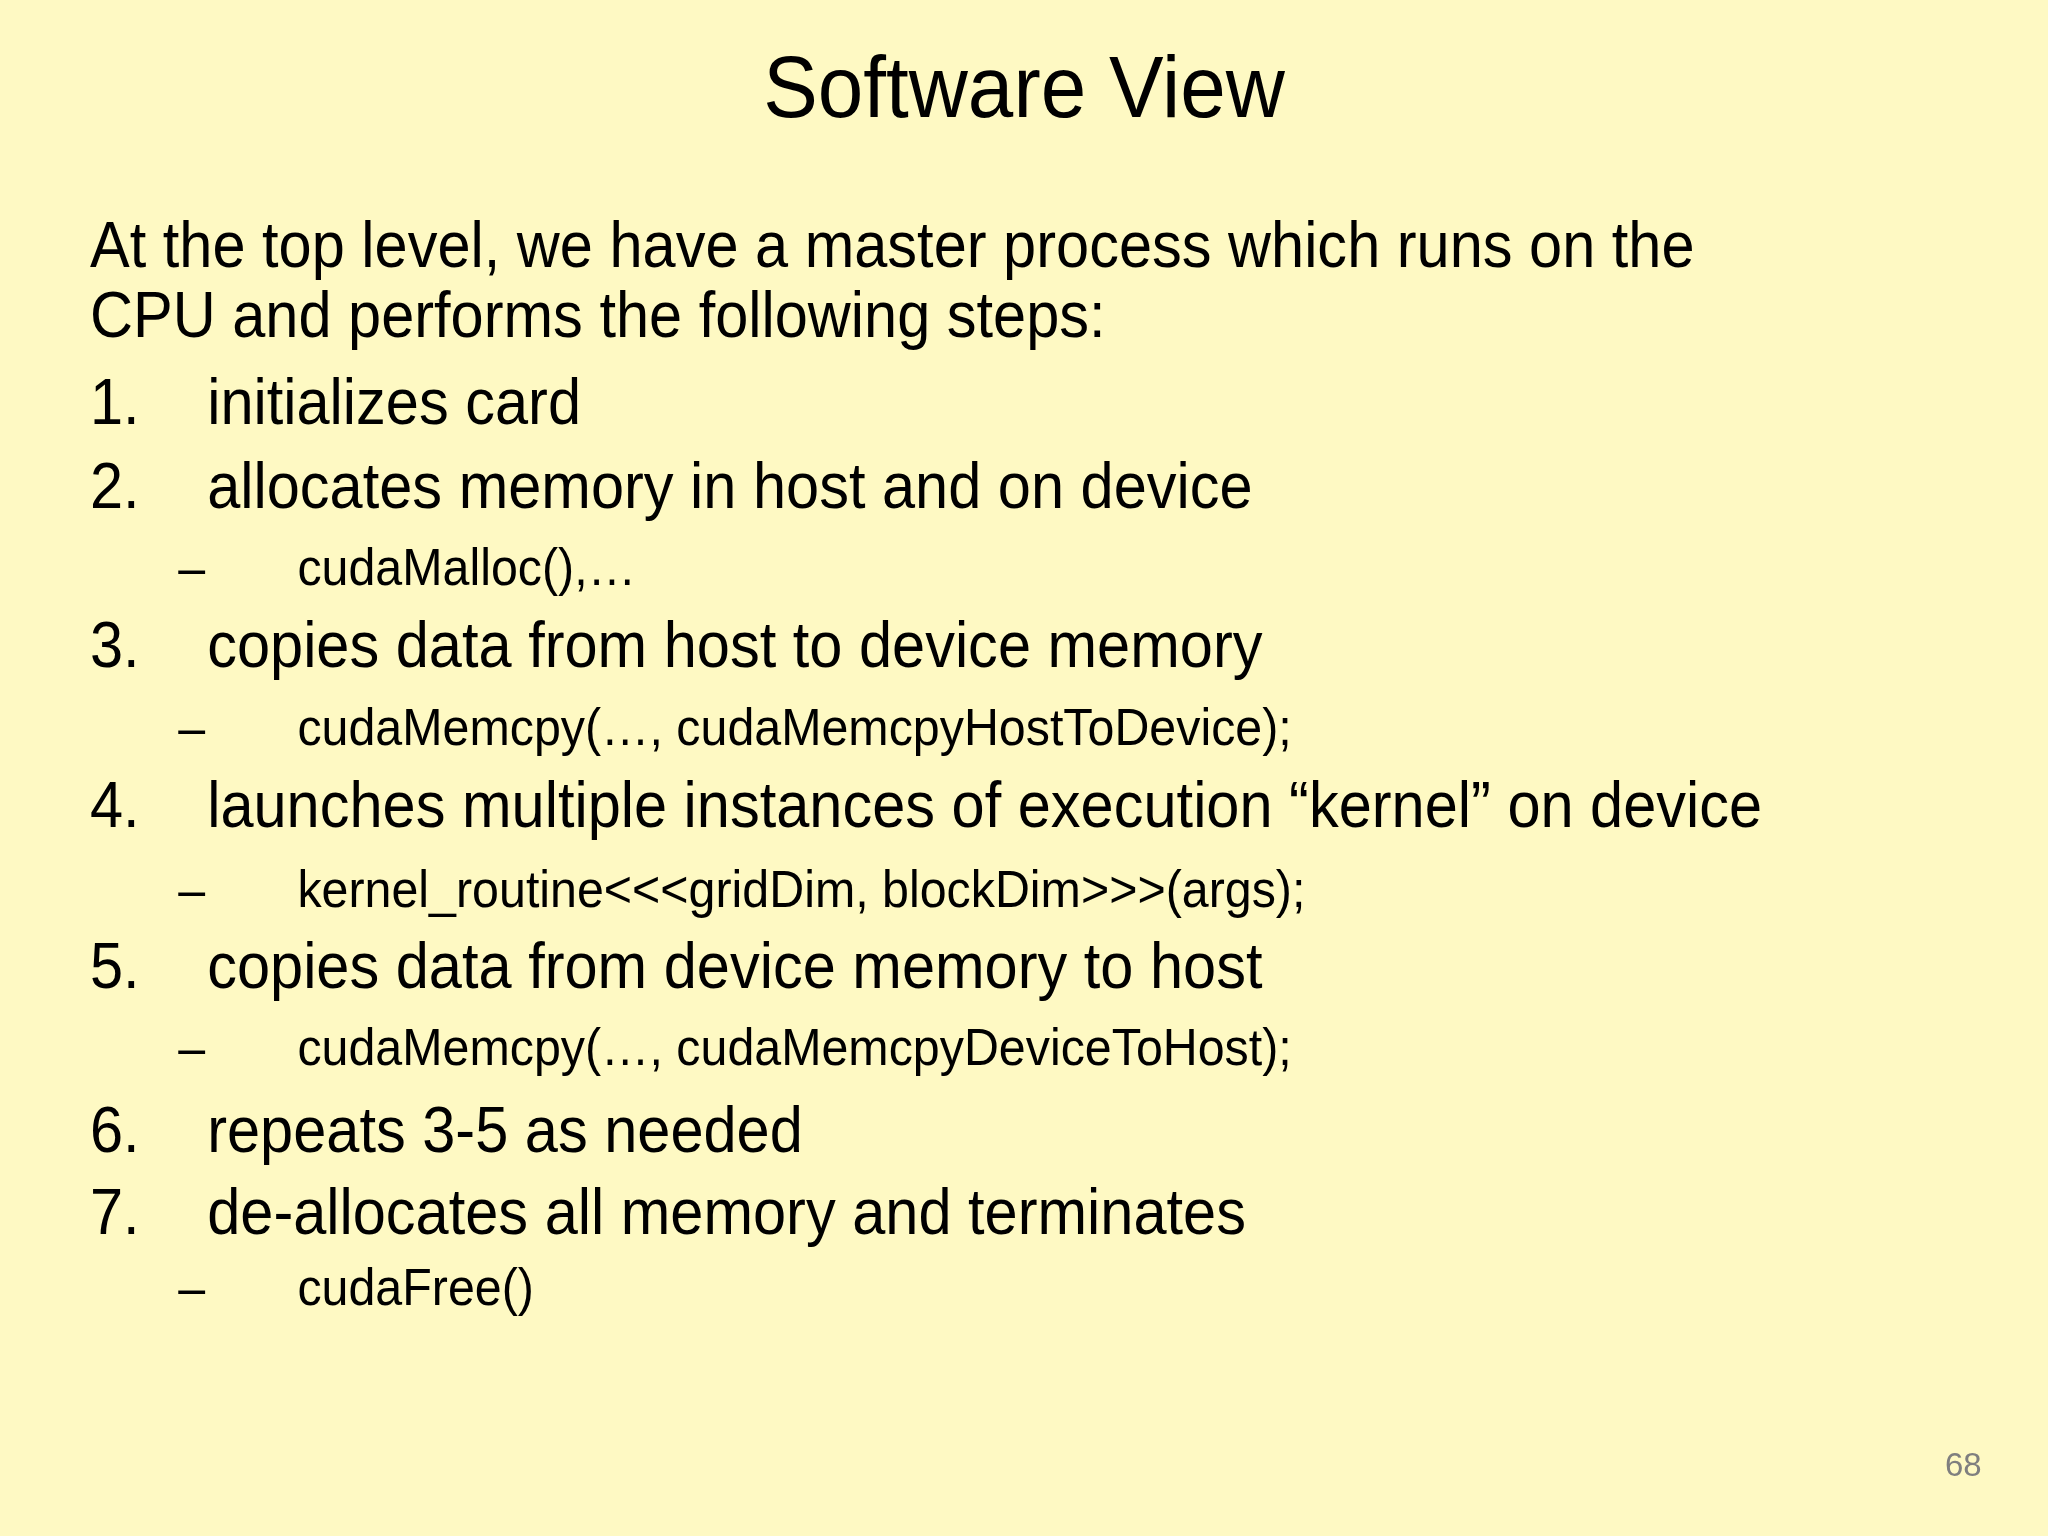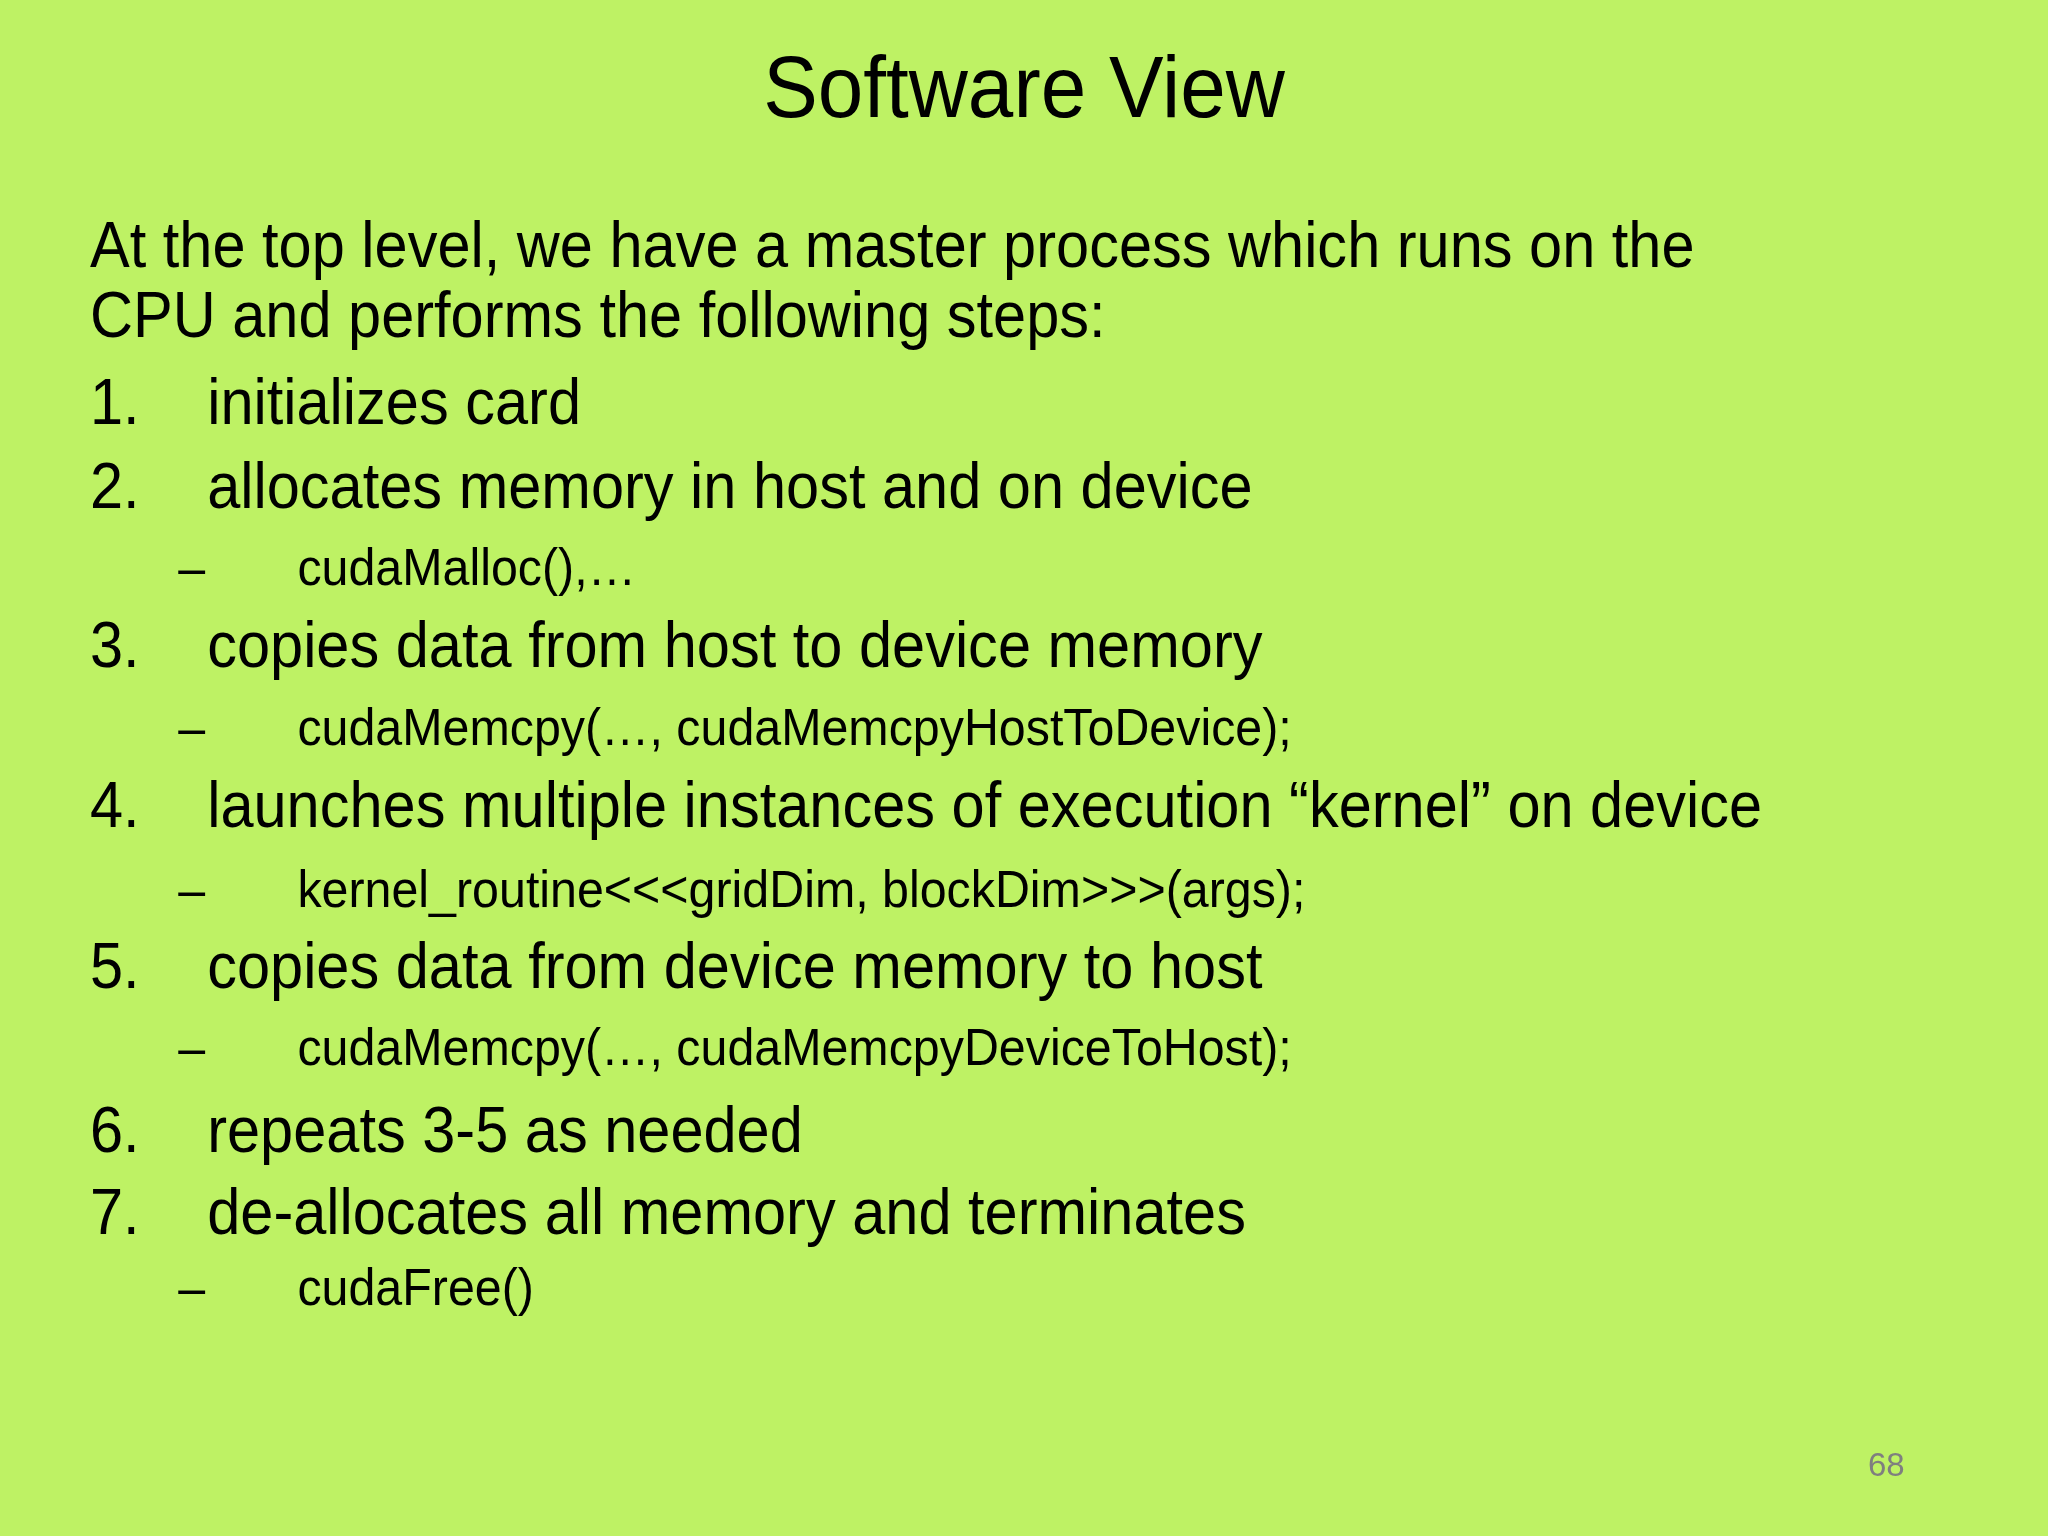--- a/index.html
+++ b/index.html
@@ -4,21 +4,21 @@
 <style>
   html, body {
     margin: 0;
     padding: 0;
     background: #ffffff;
   }
   .slide {
     position: relative;
     width: 2048px;
     height: 1536px;
-    background: #bef264;
+    background: #fef9c3;
     overflow: hidden;
     font-family: "Liberation Sans", "DejaVu Sans", sans-serif;
     color: #000000;
   }
   
   .line {
     transform: scaleX(0.93);
     transform-origin: 0 0;
     white-space: nowrap;
   }
@@ -65,21 +65,21 @@
     line-height: 56px;
     display: flex;
     align-items: baseline;
   }
   .sub .dash {
     flex: 0 0 128px;
     width: 128px;
   }
   .pagenum {
     position: absolute;
-    left: 1868px;
+    left: 1945px;
     top: 1447px;
     font-size: 33px;
     line-height: 36px;
     color: #7f7f7f;
   }
 </style>
 </head>
 <body>
 
 <div class="slide">

